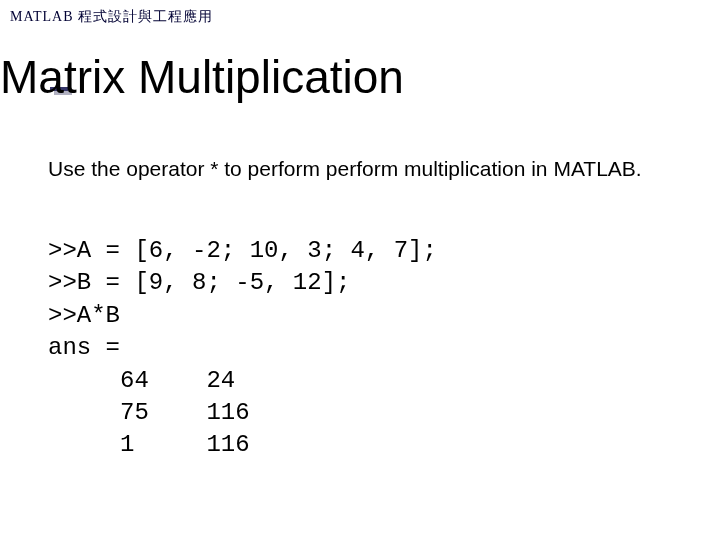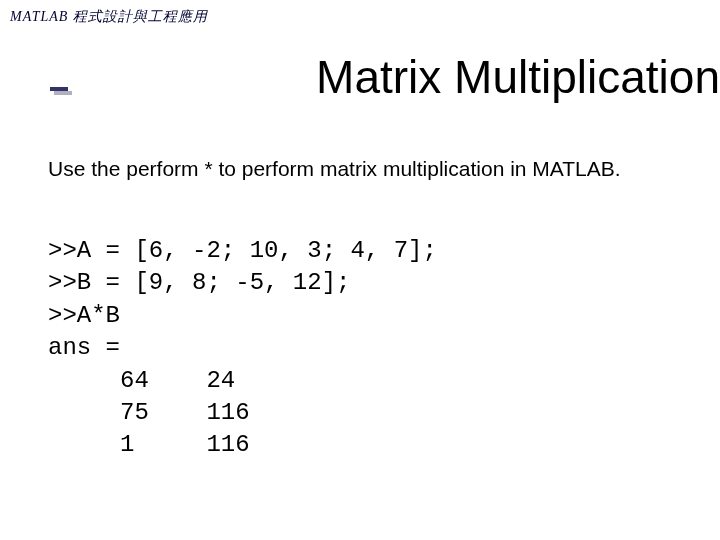--- a/index.html
+++ b/index.html
@@ -14,30 +14,29 @@
       font-family: Arial, sans-serif;
       position: relative;
       overflow: hidden;
     }
     .header-label {
       position: absolute;
       top: 8px;
       left: 10px;
       font-family: "Microsoft JhengHei", "PMingLiU", serif;
       font-size: 14px;
-      font-style: italic;
       color: #000033;
       letter-spacing: 1px;
     }
     .title {
       position: absolute;
       top: 50px;
       left: 0;
       right: 0;
-      text-align: right;
+      text-align: left;
       font-family: Verdana, Arial, sans-serif;
       font-size: 46px;
       color: #000000;
       font-weight: normal;
     }
     .title-bullet {
       position: absolute;
       top: 87px;
       left: 50px;
       width: 18px;
@@ -76,21 +75,21 @@
 </head>
 <body>
 
 <div class="header-label">MATLAB 程式設計與工程應用</div>
 
 <div class="title-bullet-shadow"></div>
 <div class="title-bullet"></div>
 
 <div class="title">Matrix Multiplication</div>
 
-<div class="body-text">Use the perform * to perform matrix multiplication in MATLAB.</div>
+<div class="body-text">Use the operator * to perform perform multiplication in MATLAB.</div>
 
 <div class="code-block">&gt;&gt;A = [6, -2; 10, 3; 4, 7];
 &gt;&gt;B = [9, 8; -5, 12];
 &gt;&gt;A*B
 ans =
      64    24
      75    116
      1     116</div>
 
 </body></html>

